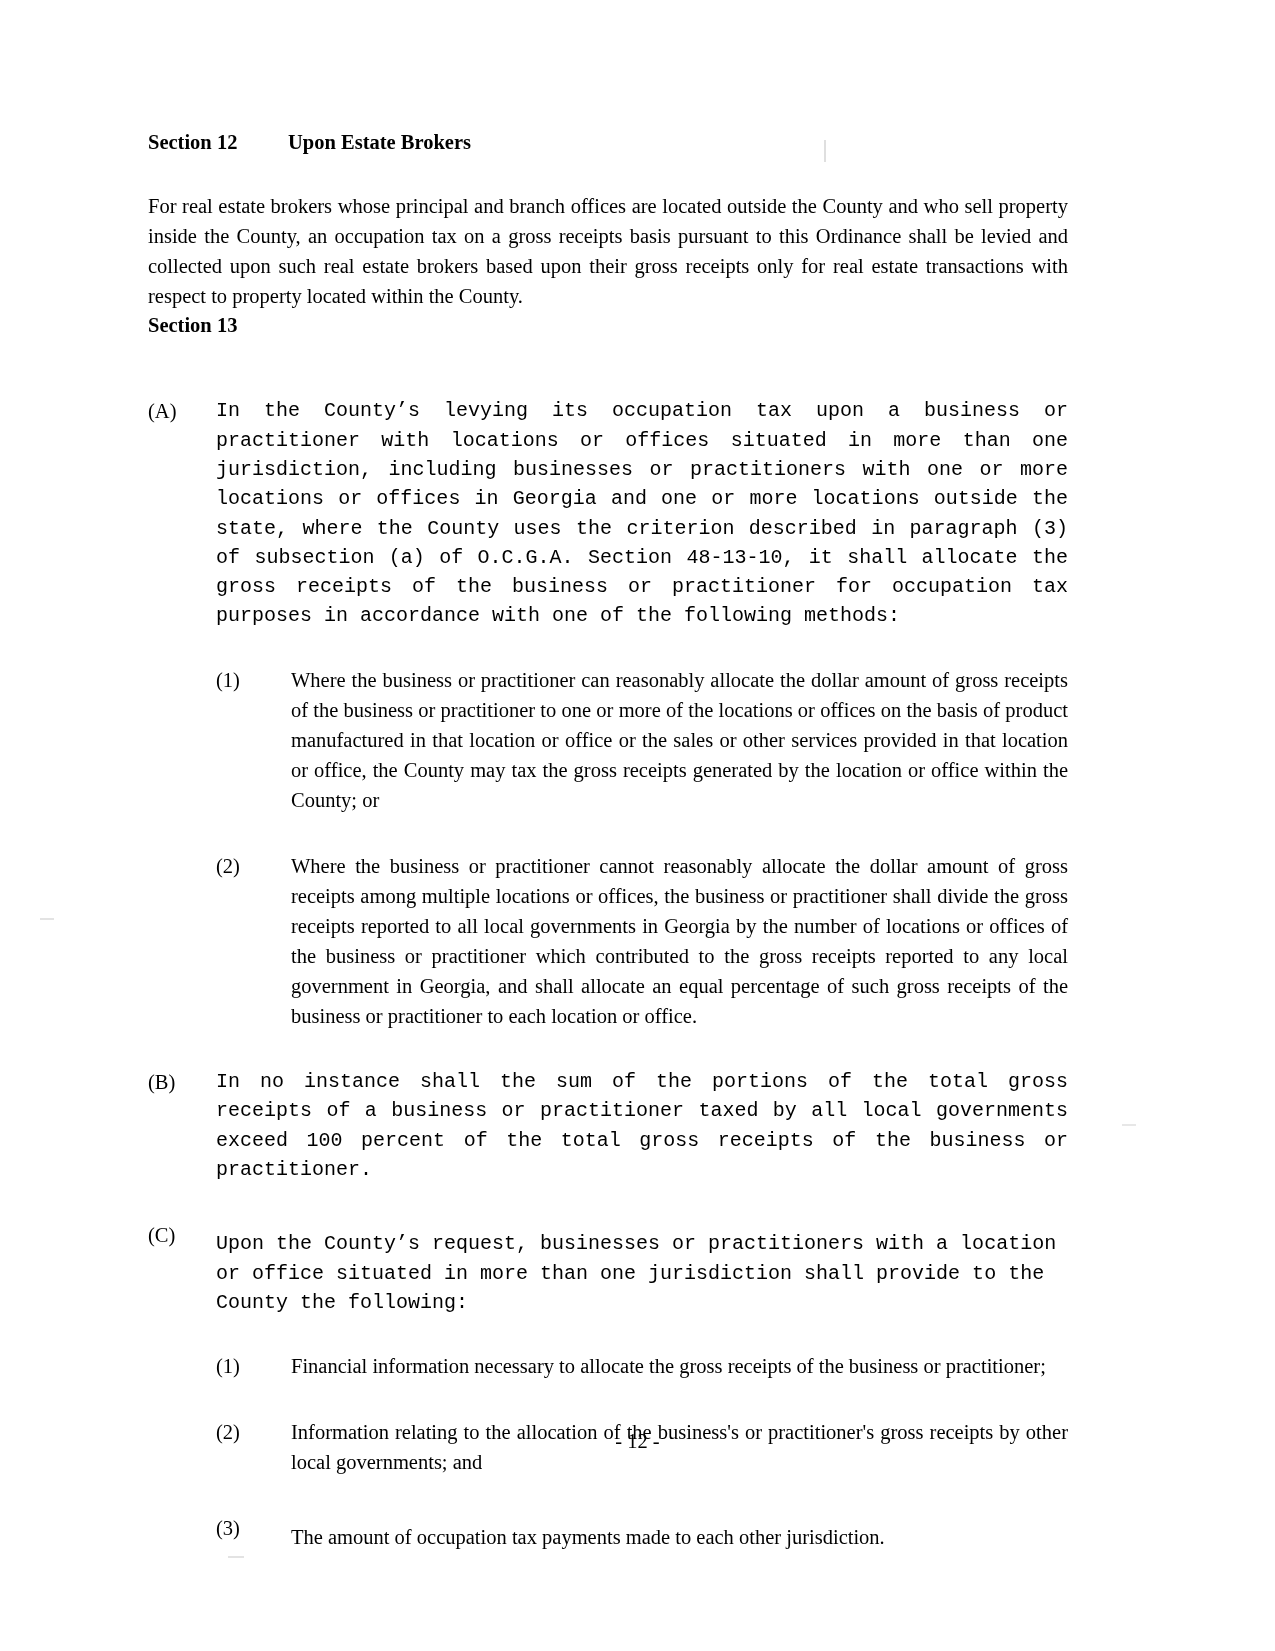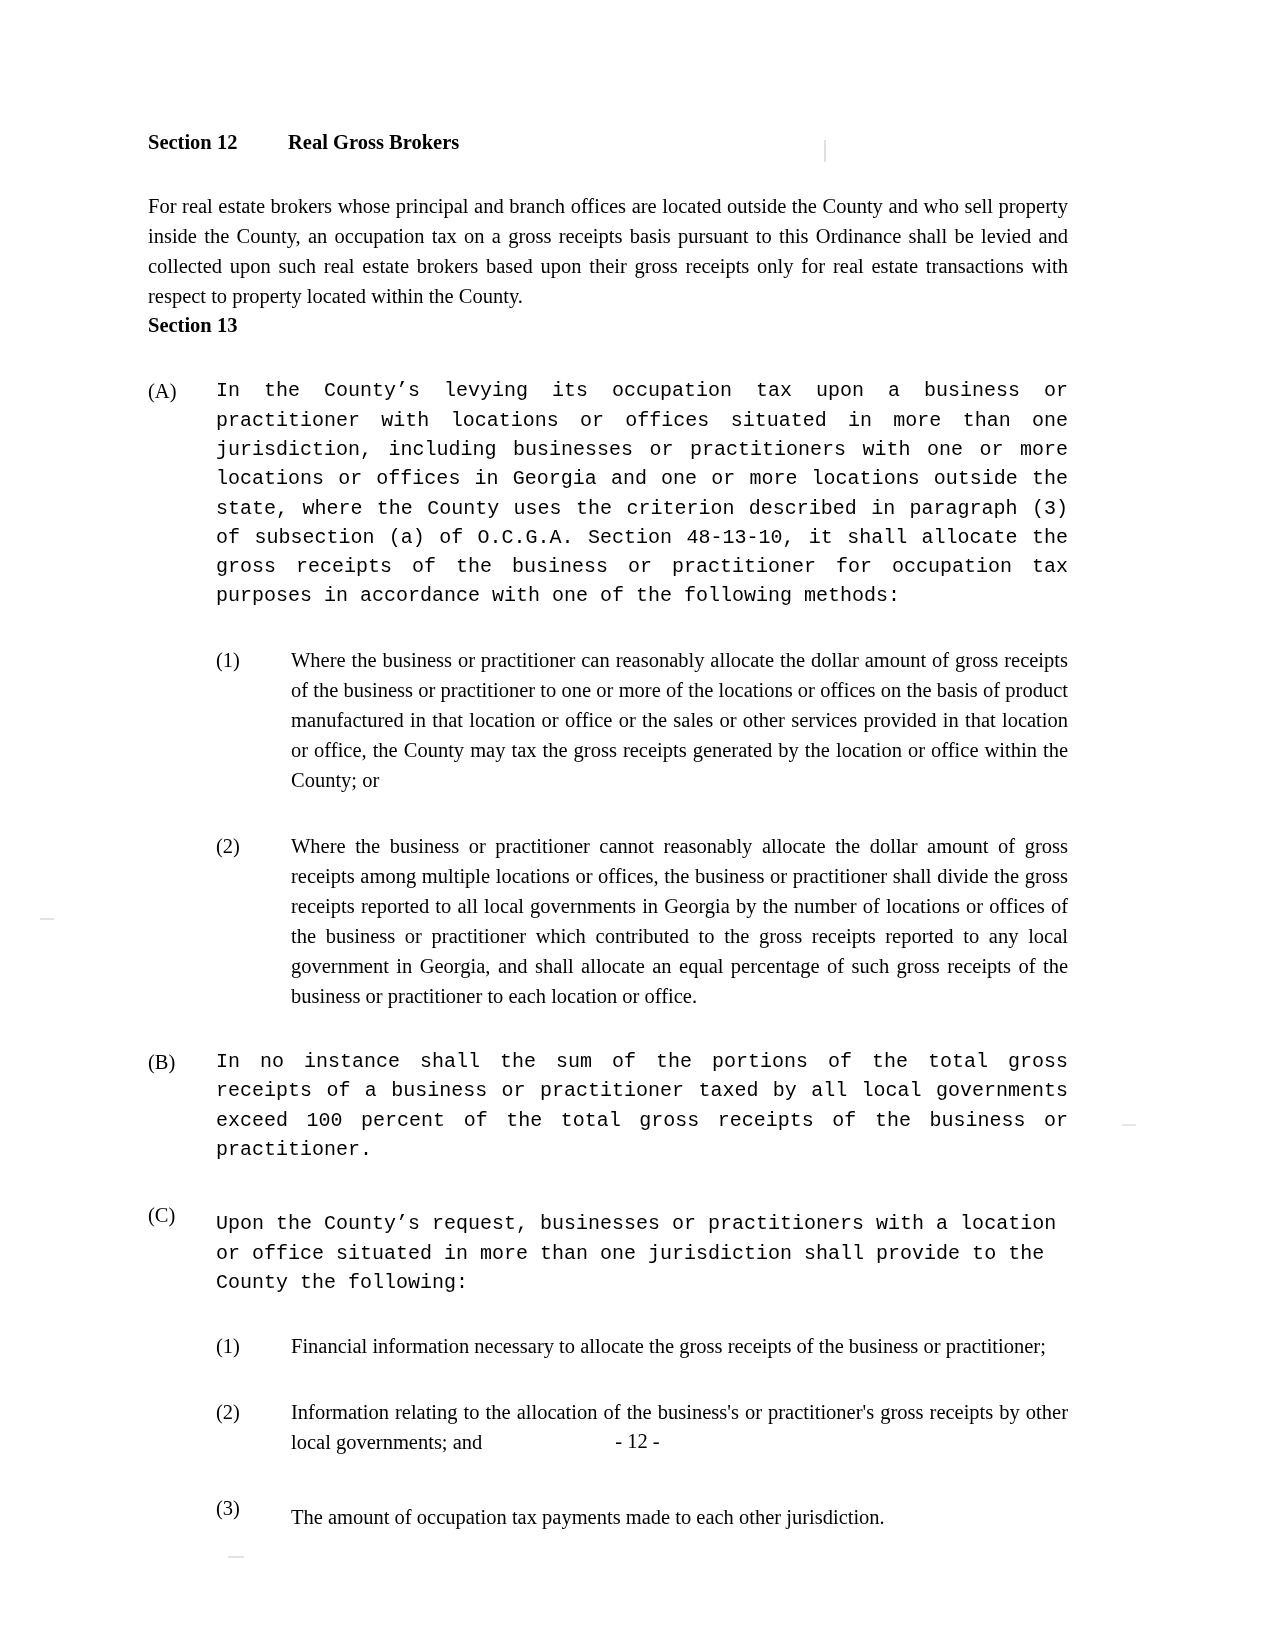--- a/index.html
+++ b/index.html
@@ -123,26 +123,26 @@
 
   <div class="speck" style="left:824px; top:140px; width:2px; height:22px; opacity:.45;"></div>
   <div class="speck" style="left:40px; top:918px; width:14px; height:2px; opacity:.4;"></div>
   <div class="speck" style="left:1122px; top:1124px; width:14px; height:2px; opacity:.35;"></div>
   <div class="speck" style="left:228px; top:1556px; width:16px; height:2px; opacity:.4;"></div>
 
   <div class="content">
 
     <div class="section-head">
       <div class="sec-label">Section 12</div>
-      <div class="sec-title">Real Gross Brokers</div>
+      <div class="sec-title">Upon Estate Brokers</div>
     </div>
 
     <div class="body-para">For real estate brokers whose principal and branch offices are located outside the County and who sell property inside the County, an occupation tax on a gross receipts basis pursuant to this Ordinance shall be levied and collected upon such real estate brokers based upon their gross receipts only for real estate transactions with respect to property located within the County.</div>
 
-    <div class="section-head" style="margin-bottom:36px;">
+    <div class="section-head" style="margin-bottom:56px;">
       <div class="sec-label">Section 13</div>
     </div>
 
     <div class="clause" style="margin-bottom:34px;">
       <div class="marker">(A)</div>
       <div class="clause-body">In the County’s levying its occupation tax upon a business or practitioner with locations or offices situated in more than one jurisdiction, including businesses or practitioners with one or more locations or offices in Georgia and one or more locations outside the state, where the County uses the criterion described in paragraph (3) of subsection (a) of O.C.G.A. Section 48-13-10, it shall allocate the gross receipts of the business or practitioner for occupation tax purposes in accordance with one of the following methods:</div>
     </div>
 
     <div class="subitems">
       <div class="subitem" style="margin-bottom:36px;">

